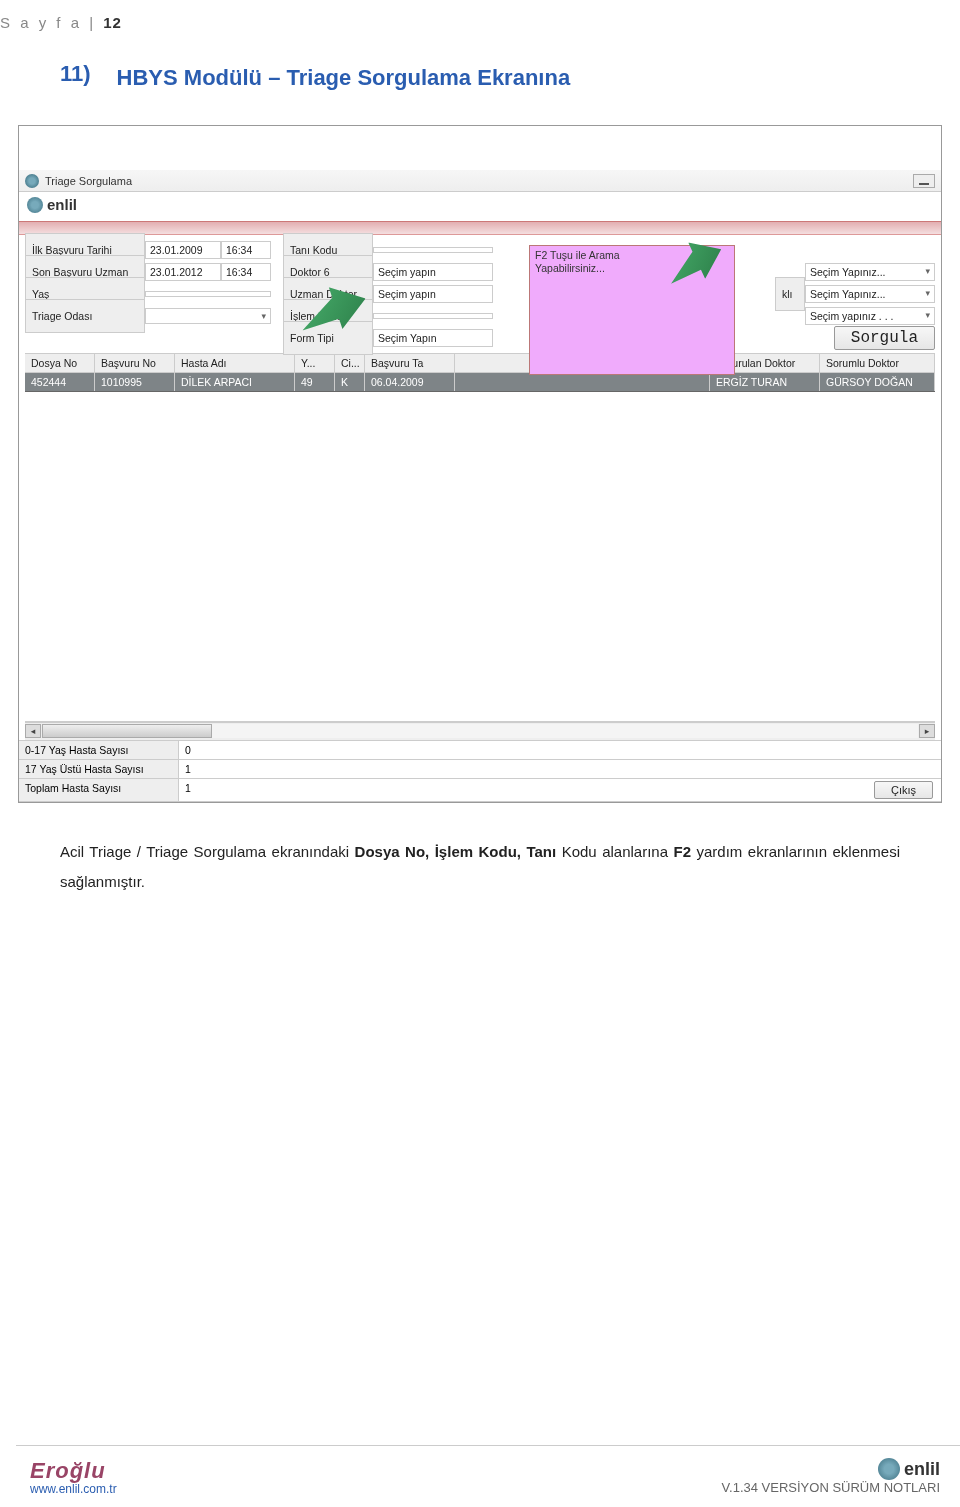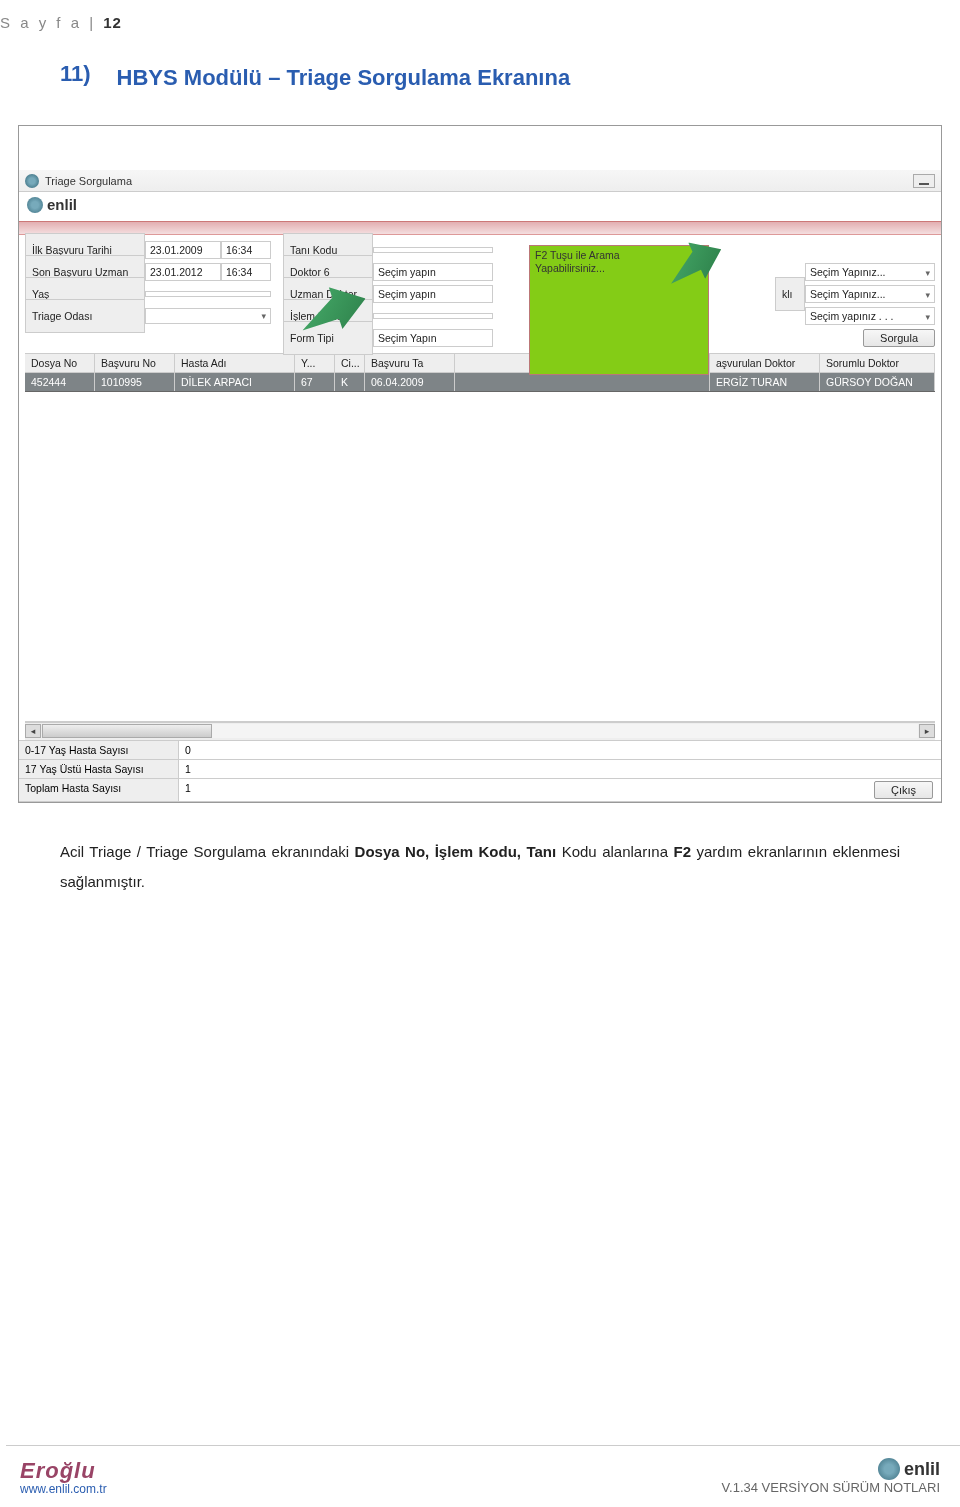--- a/index.html
+++ b/index.html
@@ -76,35 +76,35 @@
   .filter-row {
     display: flex;
     align-items: center;
     height: 22px;
     gap: 0;
   }
   .lab { width: 120px; background:#eee; padding:10px 6px; border:1px solid #ccc; font-size:10.5px; color:#222; }
   .val { background:#fff; border:1px solid #ccc; padding:2px 4px; font-size:10.5px; color:#222; }
   .w70{width:76px}.w50{width:50px}.w120{width:120px}.w130{width:130px}
   .w90{width:90px}.w60{width:60px}
-  .sel { display:flex; align-items:flex-end; justify-content:space-between; }
+  .sel { display:flex; align-items:flex-start; justify-content:space-between; }
   .sel .caret { font-size:9px; color:#666; }
 
   .sorgula-btn {
     background:linear-gradient(#f7f7f7,#e6e6e6);
-    border:1px solid #999; padding:2px 16px; font-size:11px;
-    border-radius:2px; color:#222;
+    border:1px solid #999; padding:2px 16px; font-size:16px;
+    border-radius:2px; color:#222;font-family:Liberation Mono, monospace;
   }
 
   
   .tooltip {
     position:absolute;
     left: 510px; top: 10px;
-    width: 180px; height: 130px;
-    background: #84cc16;
+    width: 206px; height: 130px;
+    background: #f0abfc;
     border: 1px solid #b77;
     z-index: 5;
     padding: 3px 5px;
     font-size: 10.5px;
     color: #333;
     line-height: 1.25;
   }
   
   .arrow1, .arrow2 {
     position:absolute; z-index:6; width:0; height:0;
@@ -166,21 +166,21 @@
   .body-para {
     font-size: 15px;
     color: #222;
     line-height: 2.0;
     padding: 34px 60px 0 60px;
     text-align: justify;
   }
   .body-para b { font-weight:bold; }
 
   .footer {
-    position:absolute; bottom:0; left:6px; right:0;
+    position:absolute; bottom:0; left:16px; right:0;
     border-top:1px solid #ccc;
     height:62px;
     display:flex; align-items:center; justify-content:space-between;
     padding: 0 20px 0 14px;
   }
   .footer .left { display:flex; flex-direction:column; }
   .footer .eroglu-logo { font-weight:bold; font-style:italic; color:#946; font-size:22px; letter-spacing:1px; }
   .footer .url { color:#2a5db0; font-size:12px; margin-top:-2px;}
   .footer .right { display:flex; align-items:center; gap:10px; }
   .footer .enlil-foot .swirl{ width:22px;height:22px;border-radius:50%;background:radial-gradient(circle,#7ab 30%,#478 90%);}
@@ -306,21 +306,21 @@
       <div class="c-bt">Başvuru Ta</div>
       <div class="c-gap"></div>
       <div class="c-bd">aşvurulan Doktor</div>
       <div class="c-sd">Sorumlu Doktor</div>
     </div>
 
     <div class="tbl-data-row">
       <div class="c-dn">452444</div>
       <div class="c-bn">1010995</div>
       <div class="c-ha">DİLEK ARPACI</div>
-      <div class="c-y">67</div>
+      <div class="c-y">49</div>
       <div class="c-ci">K</div>
       <div class="c-bt">06.04.2009</div>
       <div class="c-gap"></div>
       <div class="c-bd">ERGİZ TURAN</div>
       <div class="c-sd">GÜRSOY DOĞAN</div>
     </div>
 
     <div class="big-empty"></div>
 
     <div class="hscroll">

